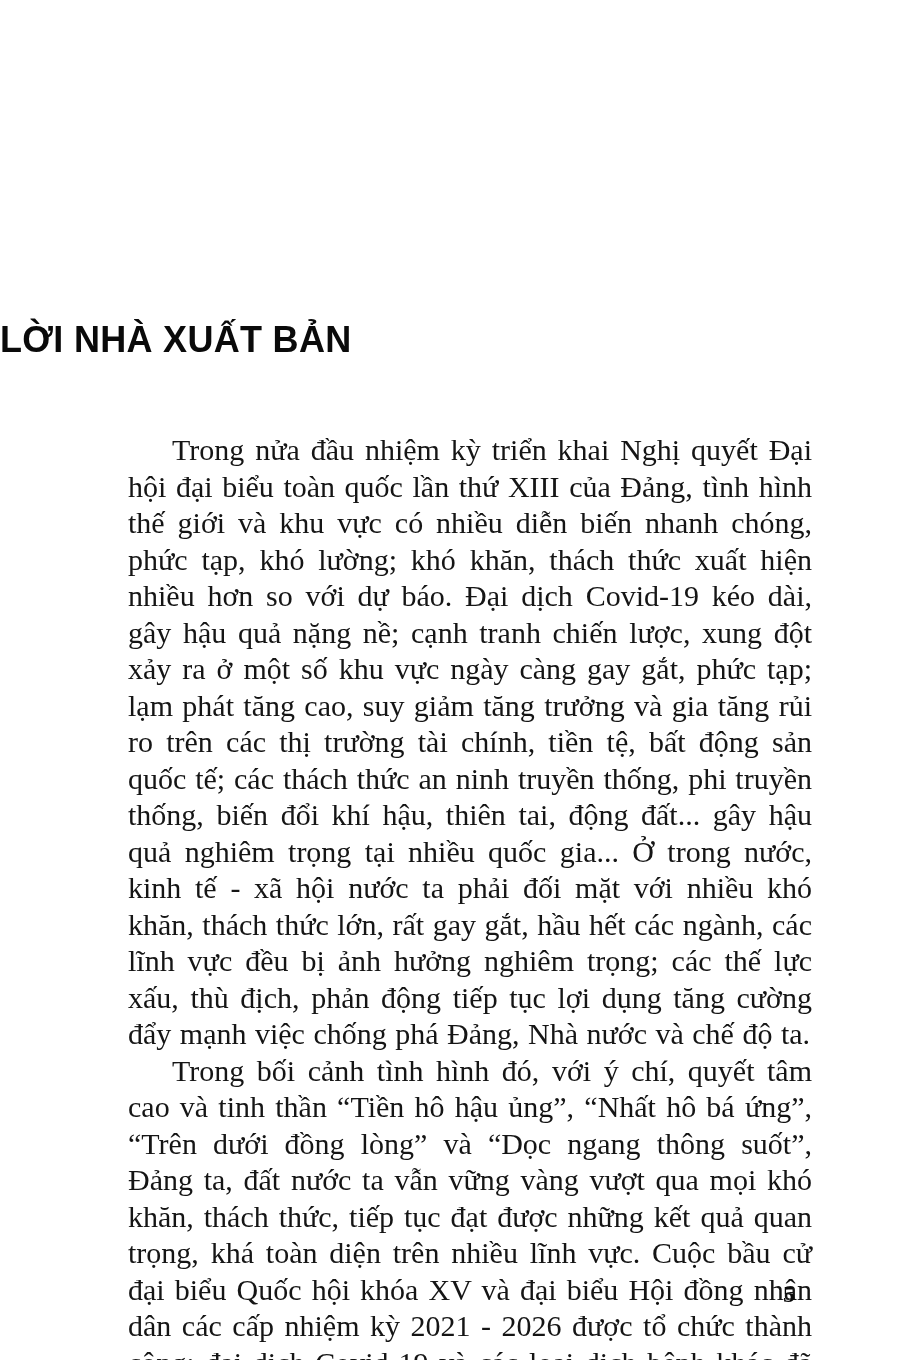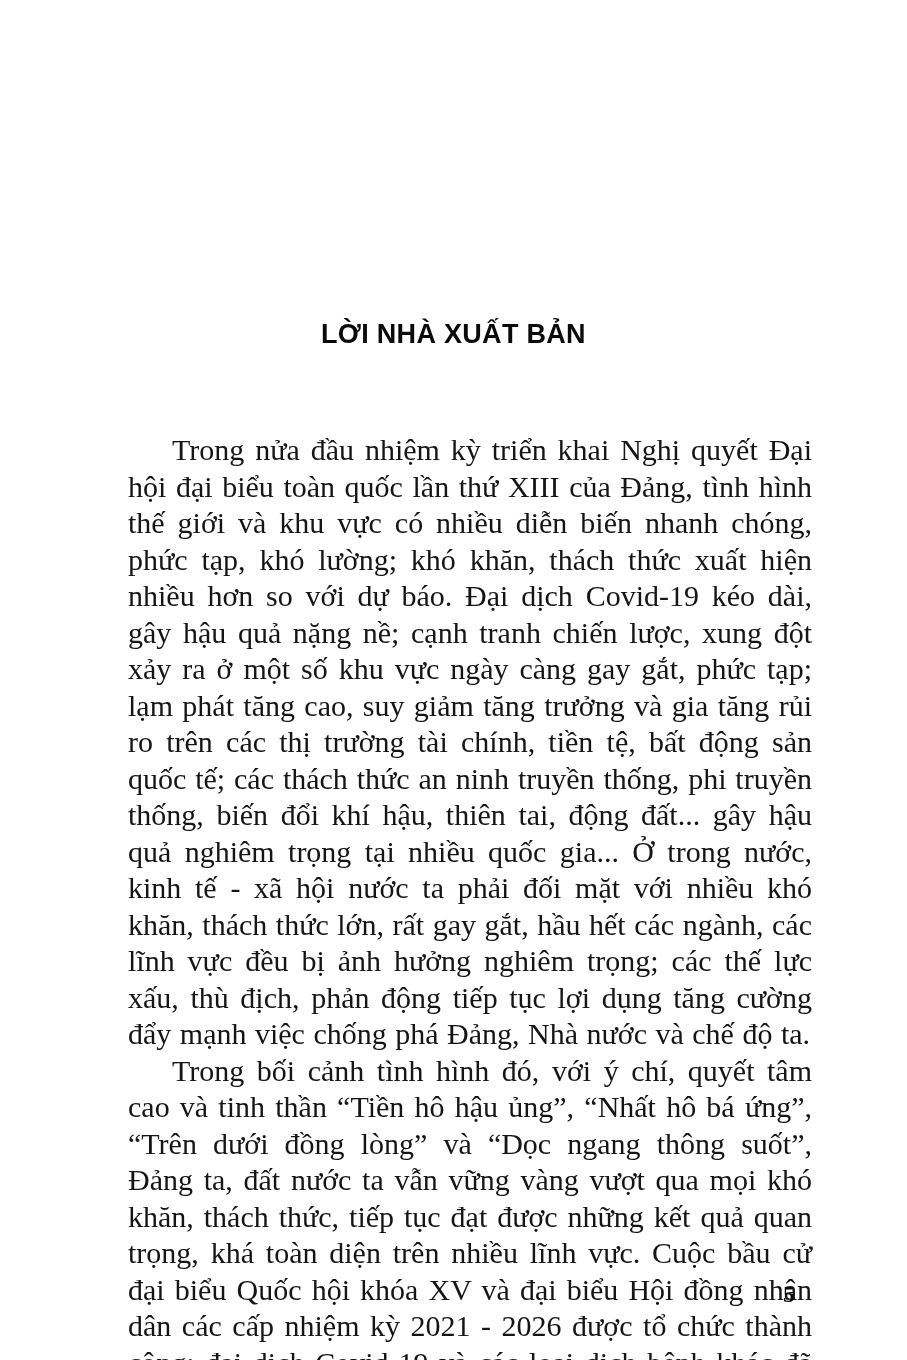--- a/index.html
+++ b/index.html
@@ -11,24 +11,23 @@
     font-family: "Liberation Serif", serif;
     color: #151515;
     overflow: hidden;
   }
   .page-title {
     position: absolute;
     top: 319px;
     left: 0;
     width: 100%;
     margin: 0;
-    text-align: center;
     font-family: "Liberation Sans", sans-serif;
     font-weight: 700;
-    font-size: 27px;
+    font-size: 36px;
     letter-spacing: 0.3px;
     color: #0a0a0a;
   }
   .body-text {
     position: absolute;
     left: 112px;
     top: 432px;
     width: 684px;
     font-size: 30px;
     line-height: 36.5px;

